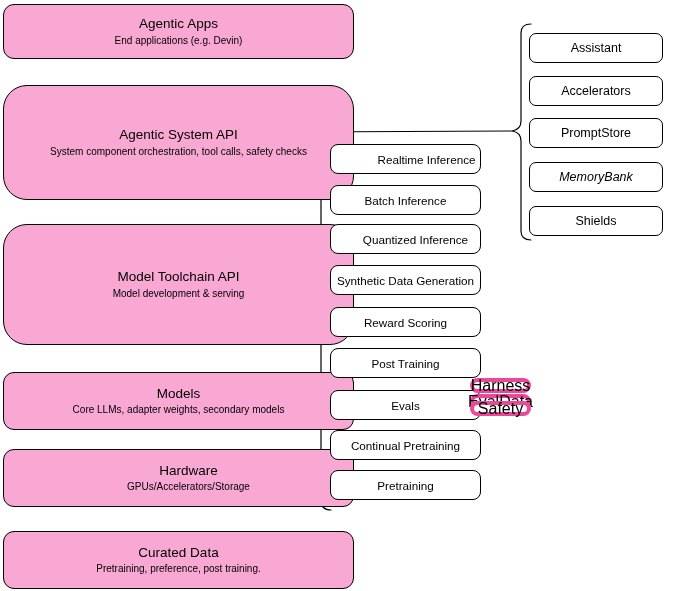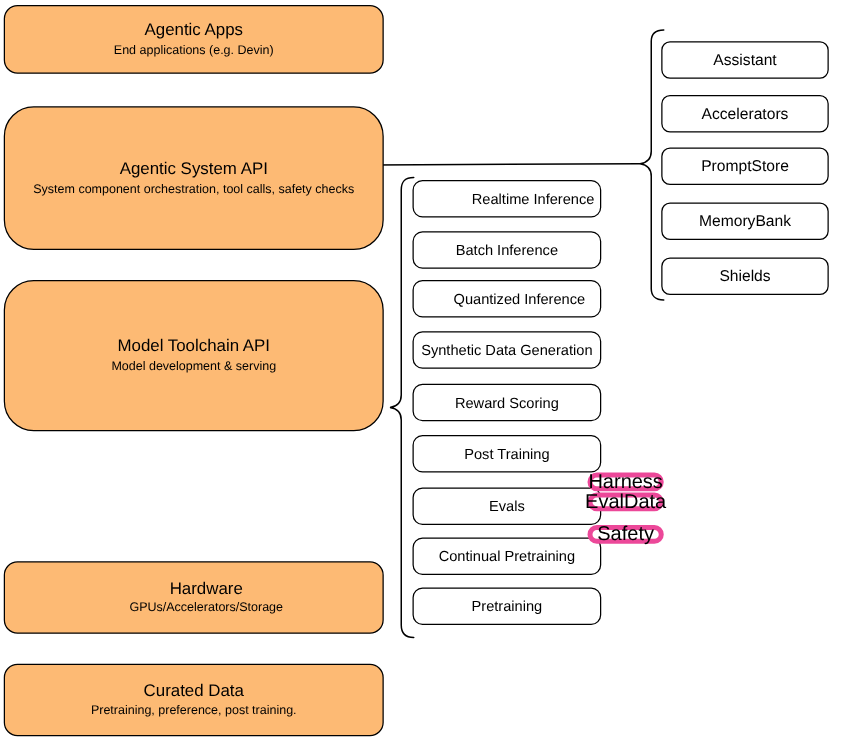--- a/index.html
+++ b/index.html
@@ -1,22 +1,22 @@
 <!DOCTYPE html>
 <html><head>
 <meta charset="utf-8">
 <style>
   html,body{margin:0;padding:0;background:#ffffff;}
   #canvas{
     position:relative;width:682px;height:591px;background:#ffffff;
     font-family:"Liberation Sans",sans-serif;color:#000;overflow:hidden;
   }
   .lbox{
-    position:absolute;left:3px;width:304px;box-sizing:border-box;
-    border:1px solid #000;border-radius:11px;background:#fdba74;
+    position:absolute;left:3px;width:351px;box-sizing:border-box;
+    border:1px solid #000;border-radius:11px;background:#f9a8d4;
     display:flex;flex-direction:column;align-items:center;justify-content:center;
     gap:5px;text-align:center;z-index:2;
   }
   .lbox.big{border-radius:24px;}
   .lbox .t{font-size:13.5px;line-height:1;}
   .lbox .s{font-size:10px;line-height:1;}
   .mbox{
     position:absolute;left:330px;width:151px;height:30px;box-sizing:border-box;
     border:1px solid #000;border-radius:8px;background:#fff;
     display:flex;align-items:center;justify-content:center;
@@ -49,20 +49,24 @@
   <div class="lbox big" style="top:85px;height:115px;">
     <div class="t">Agentic System API</div>
     <div class="s">System component orchestration, tool calls, safety checks</div>
   </div>
 
   <div class="lbox big" style="top:224px;height:121px;">
     <div class="t">Model Toolchain API</div>
     <div class="s">Model development &amp; serving</div>
   </div>
 
+  <div class="lbox" style="top:372px;height:58px;">
+    <div class="t">Models</div>
+    <div class="s">Core LLMs, adapter weights, secondary models</div>
+  </div>
 
   <div class="lbox" style="top:449px;height:58px;padding-left:20px;">
     <div class="t">Hardware</div>
     <div class="s">GPUs/Accelerators/Storage</div>
   </div>
 
   <div class="lbox" style="top:531px;height:58px;">
     <div class="t">Curated Data</div>
     <div class="s">Pretraining, preference, post training.</div>
   </div>
@@ -72,26 +76,26 @@
   <div class="mbox" style="top:224px;padding-left:20px;">Quantized Inference</div>
   <div class="mbox" style="top:265px;">Synthetic Data Generation</div>
   <div class="mbox" style="top:307px;">Reward Scoring</div>
   <div class="mbox" style="top:348px;">Post Training</div>
   <div class="mbox" style="top:390px;">Evals</div>
   <div class="mbox" style="top:430px;">Continual Pretraining</div>
   <div class="mbox" style="top:470px;">Pretraining</div>
 
   <div class="oval" style="top:378px;">Harness</div>
   <div class="oval" style="top:394px;">EvalData</div>
-  <div class="oval" style="top:420px;">Safety</div>
+  <div class="oval" style="top:401px;">Safety</div>
 
   <div class="rbox" style="top:33px;">Assistant</div>
   <div class="rbox" style="top:76px;">Accelerators</div>
   <div class="rbox" style="top:118px;">PromptStore</div>
-  <div class="rbox" style="top:162px;">MemoryBank</div>
+  <div class="rbox" style="top:162px;font-style:italic;">MemoryBank</div>
   <div class="rbox" style="top:206px;">Shields</div>
 
   <svg id="connectors" width="682" height="591" viewBox="0 0 682 591">
 
     <path d="M 299 132 L 512 131" fill="none" stroke="#000000" stroke-width="1.2"></path>
 
     <path d="M 331 142 C 324 142 321 145 321 152 L 321 316
              C 321 321 319 325 312 326 C 319 327 321 331 321 336 L 321 500
              C 321 506 324 510 331 510" fill="none" stroke="#000000" stroke-width="1.2" stroke-linecap="round"></path>
 

